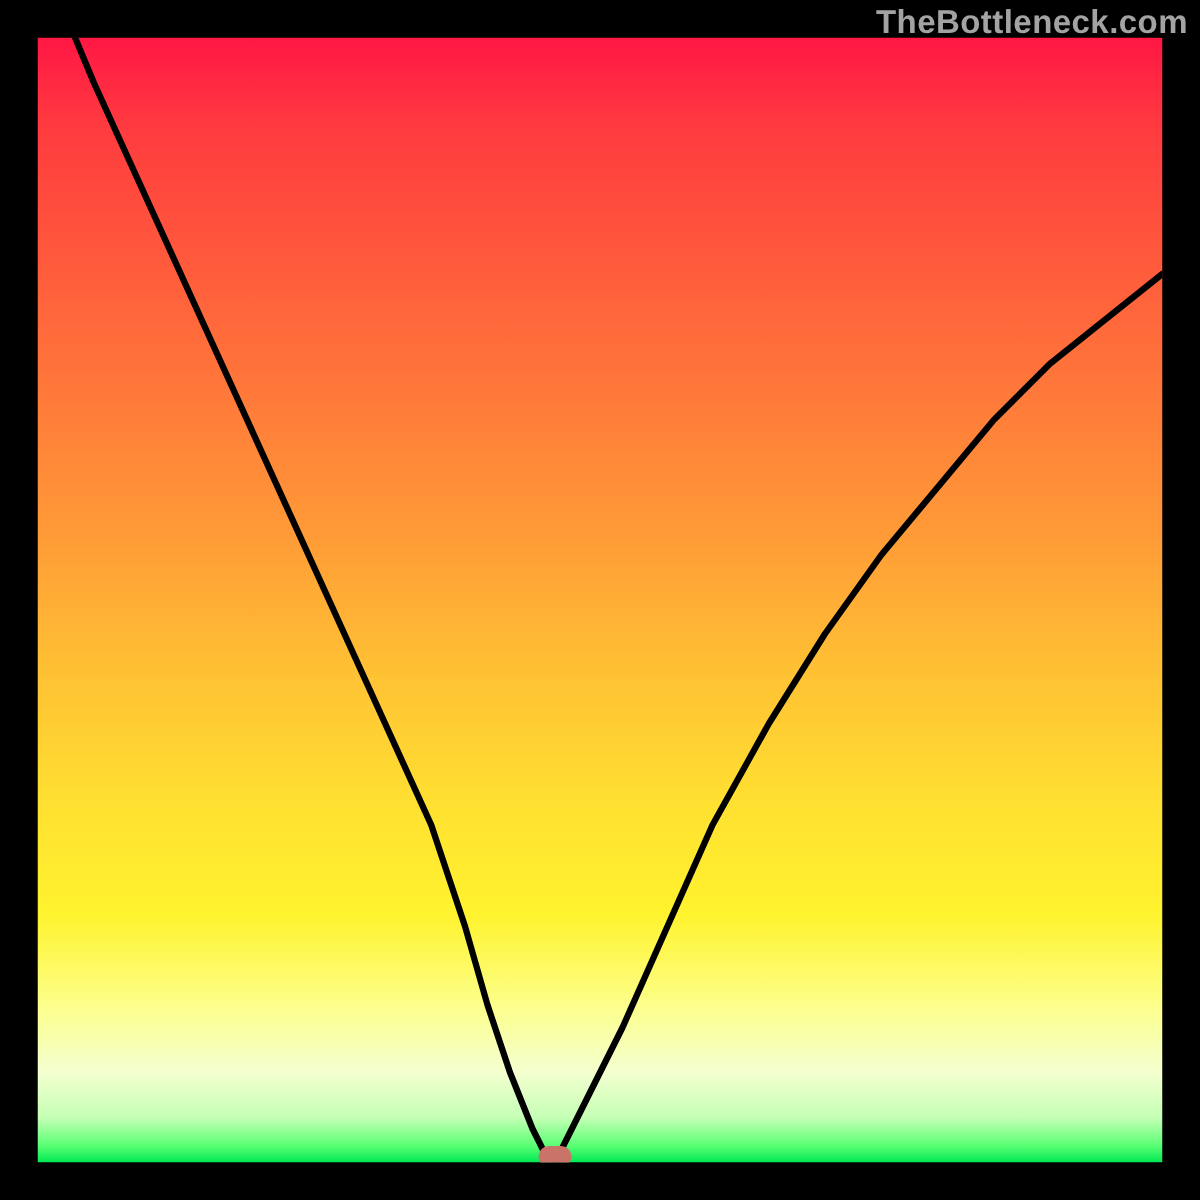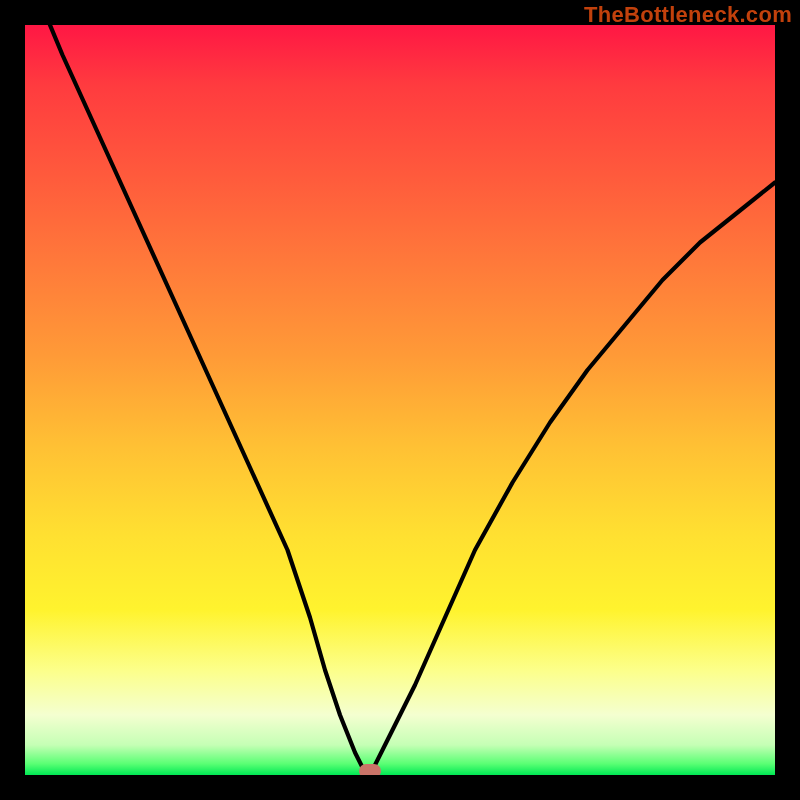--- a/index.html
+++ b/index.html
@@ -64,21 +64,21 @@
     border-radius: 7px;
     transform: translate(-50%, -50%);
   }
   .watermark {
     position: absolute;
     top: 2px;
     right: 8px;
     font-family: Arial, Helvetica, sans-serif;
     font-size: 22px;
     font-weight: 600;
-    color: #c2410c;
+    color: #a3a3a3;
     letter-spacing: 0.3px;
   }
 </style>
 </head>
 <body>
 
 <div class="frame">
   <div class="plot-area">
     <div class="gradient"></div>
     <svg class="curve" viewBox="0 0 750 750" preserveAspectRatio="none">

